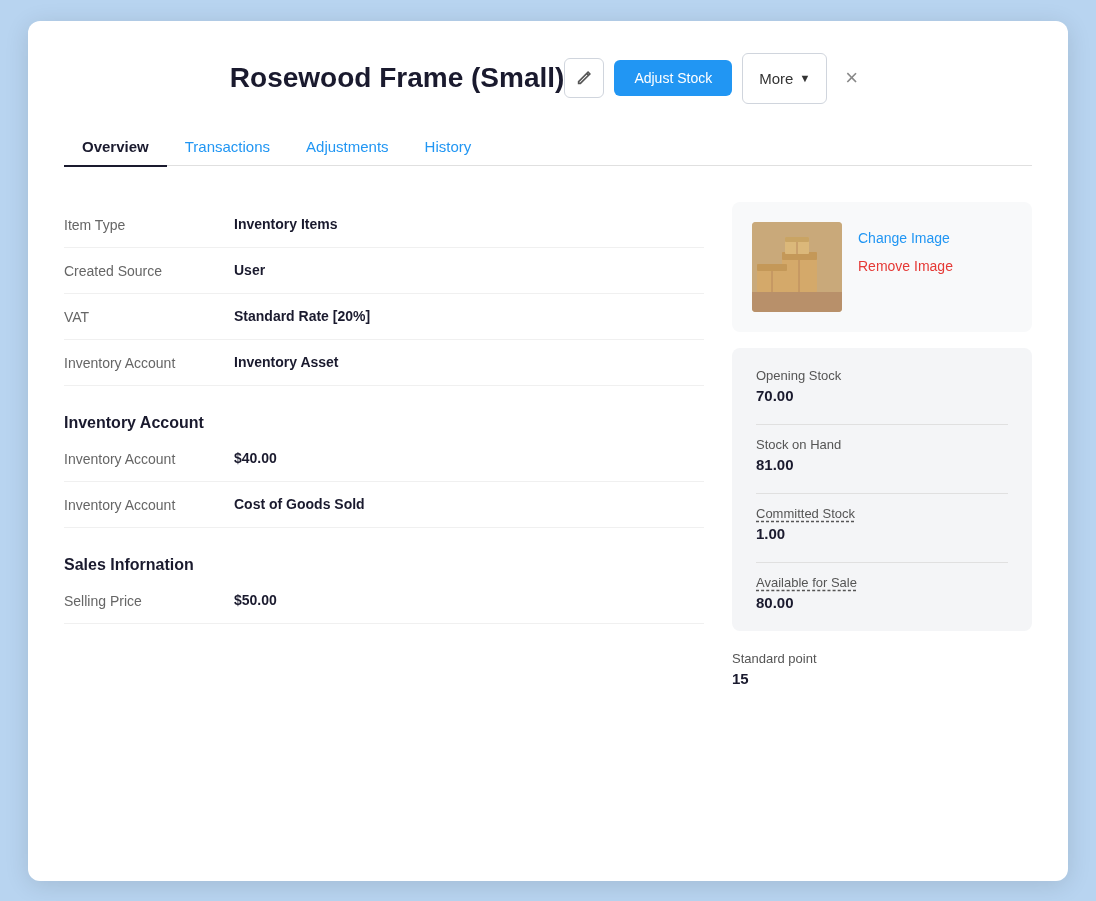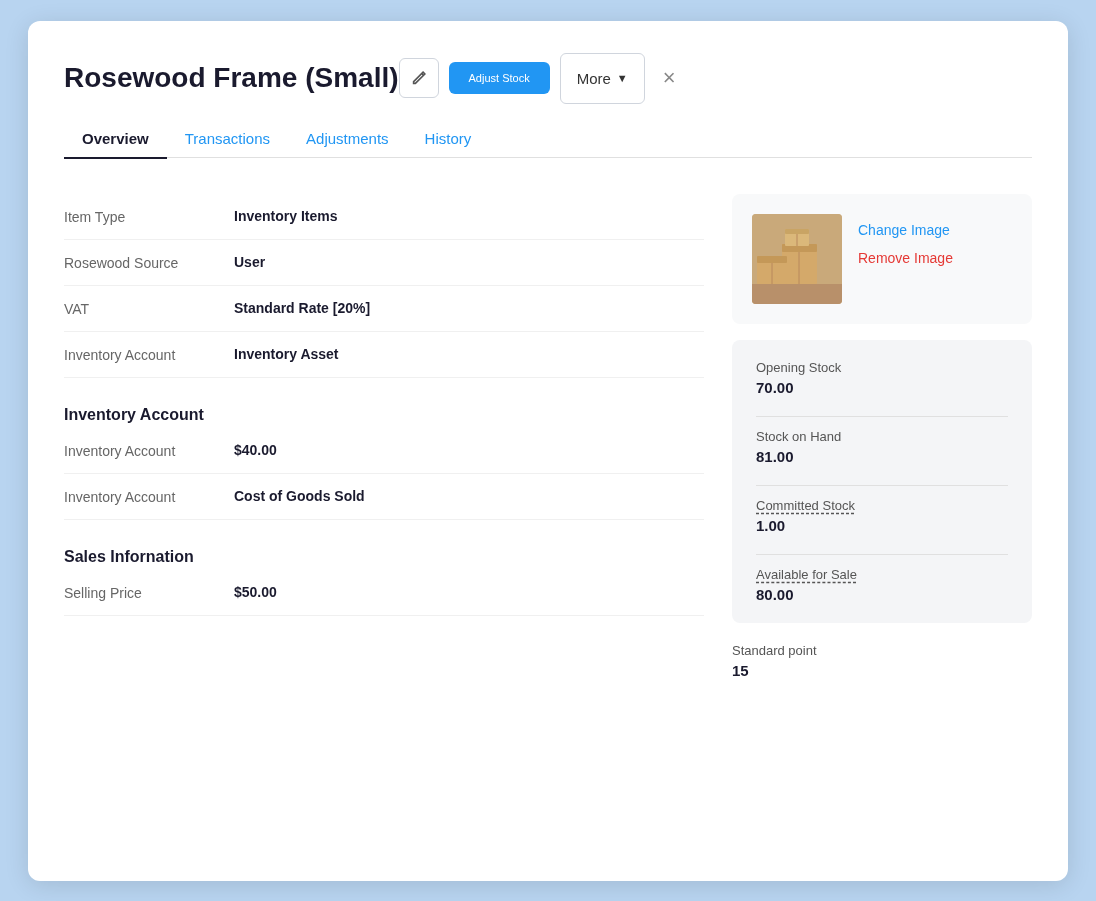--- a/index.html
+++ b/index.html
@@ -16,22 +16,22 @@
       border-radius: 12px;
       width: 1040px;
       min-height: 860px;
       padding: 32px 36px 40px 36px;
       position: relative;
       box-shadow: 0 4px 24px rgba(0,0,0,0.12);
     }
     .header {
       display: flex;
       align-items: center;
-      justify-content: flex-start;
-      margin-bottom: 16px;
+      justify-content: center;
+      margin-bottom: 24px;
     }
     .title {
       font-size: 28px;
       font-weight: 700;
       color: #1a1a2e;
     }
     .header-actions {
       display: flex;
       align-items: center;
       gap: 10px;
@@ -48,21 +48,21 @@
       cursor: pointer;
       color: #555;
       font-size: 16px;
     }
     .btn-primary {
       background: #2196f3;
       color: #fff;
       border: none;
       border-radius: 6px;
       padding: 10px 20px;
-      font-size: 11px;
+      font-size: 14px;
       font-weight: 500;
       cursor: pointer;
       white-space: nowrap;
     }
     .btn-secondary {
       background: #fff;
       color: #333;
       border: 1.5px solid #d0d5dd;
       border-radius: 6px;
       padding: 16px 16px;
@@ -260,21 +260,21 @@
   <div class="content-grid">
 
     <div class="left-col">
 
       <div>
         <div class="field-row">
           <span class="field-label">Item Type</span>
           <span class="field-value">Inventory Items</span>
         </div>
         <div class="field-row">
-          <span class="field-label">Rosewood Source</span>
+          <span class="field-label">Created Source</span>
           <span class="field-value">User</span>
         </div>
         <div class="field-row">
           <span class="field-label">VAT</span>
           <span class="field-value">Standard Rate [20%]</span>
         </div>
         <div class="field-row">
           <span class="field-label">Inventory Account</span>
           <span class="field-value">Inventory Asset</span>
         </div>

